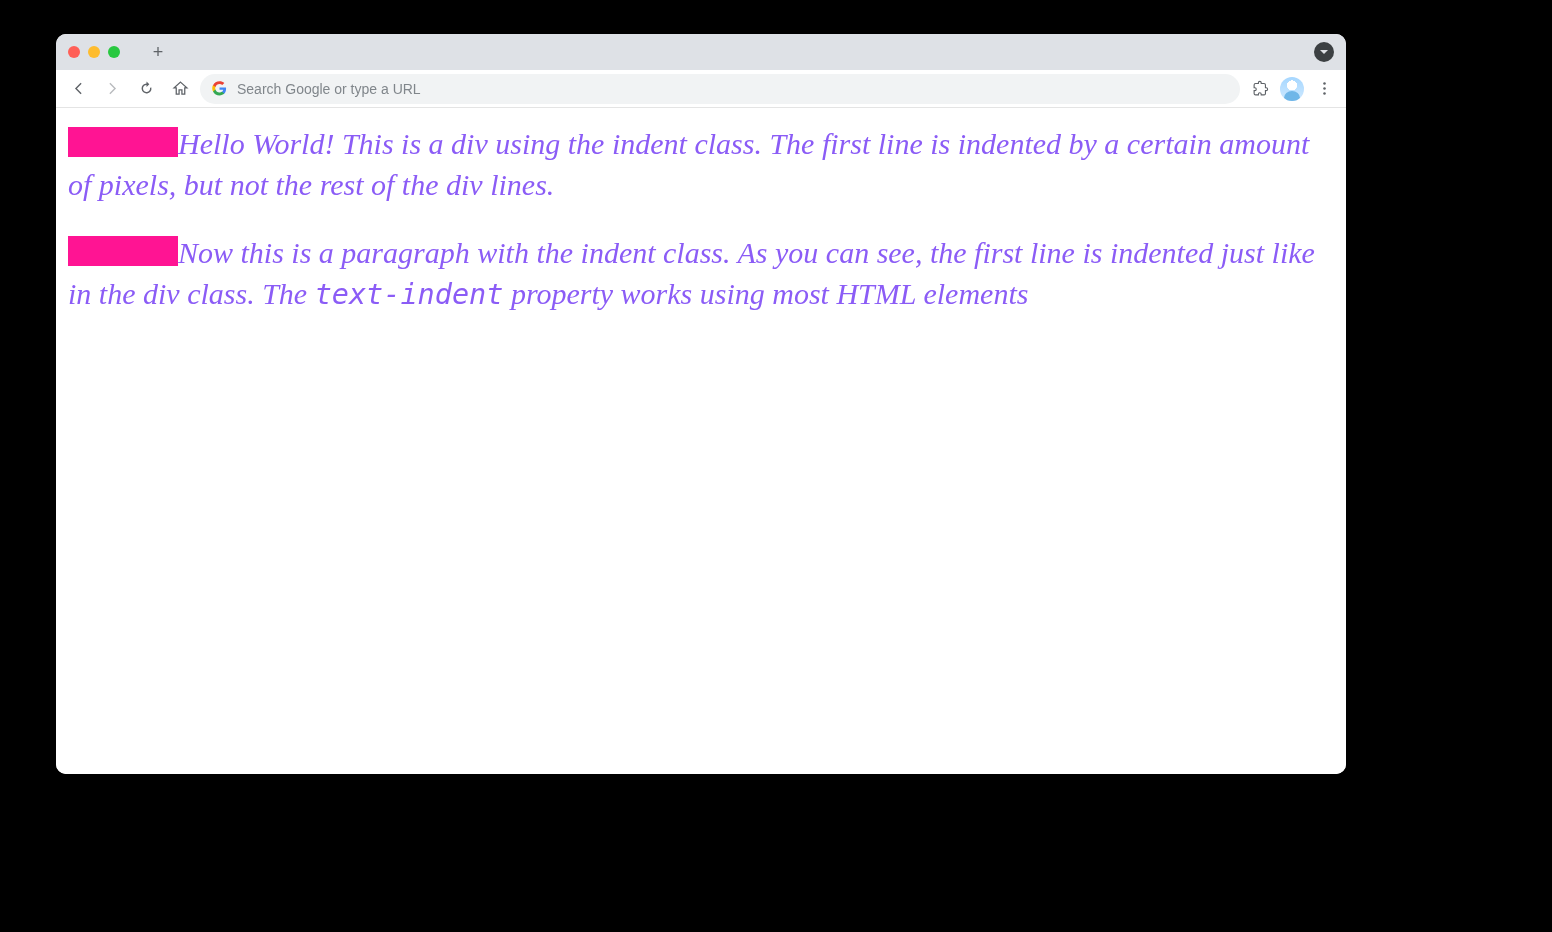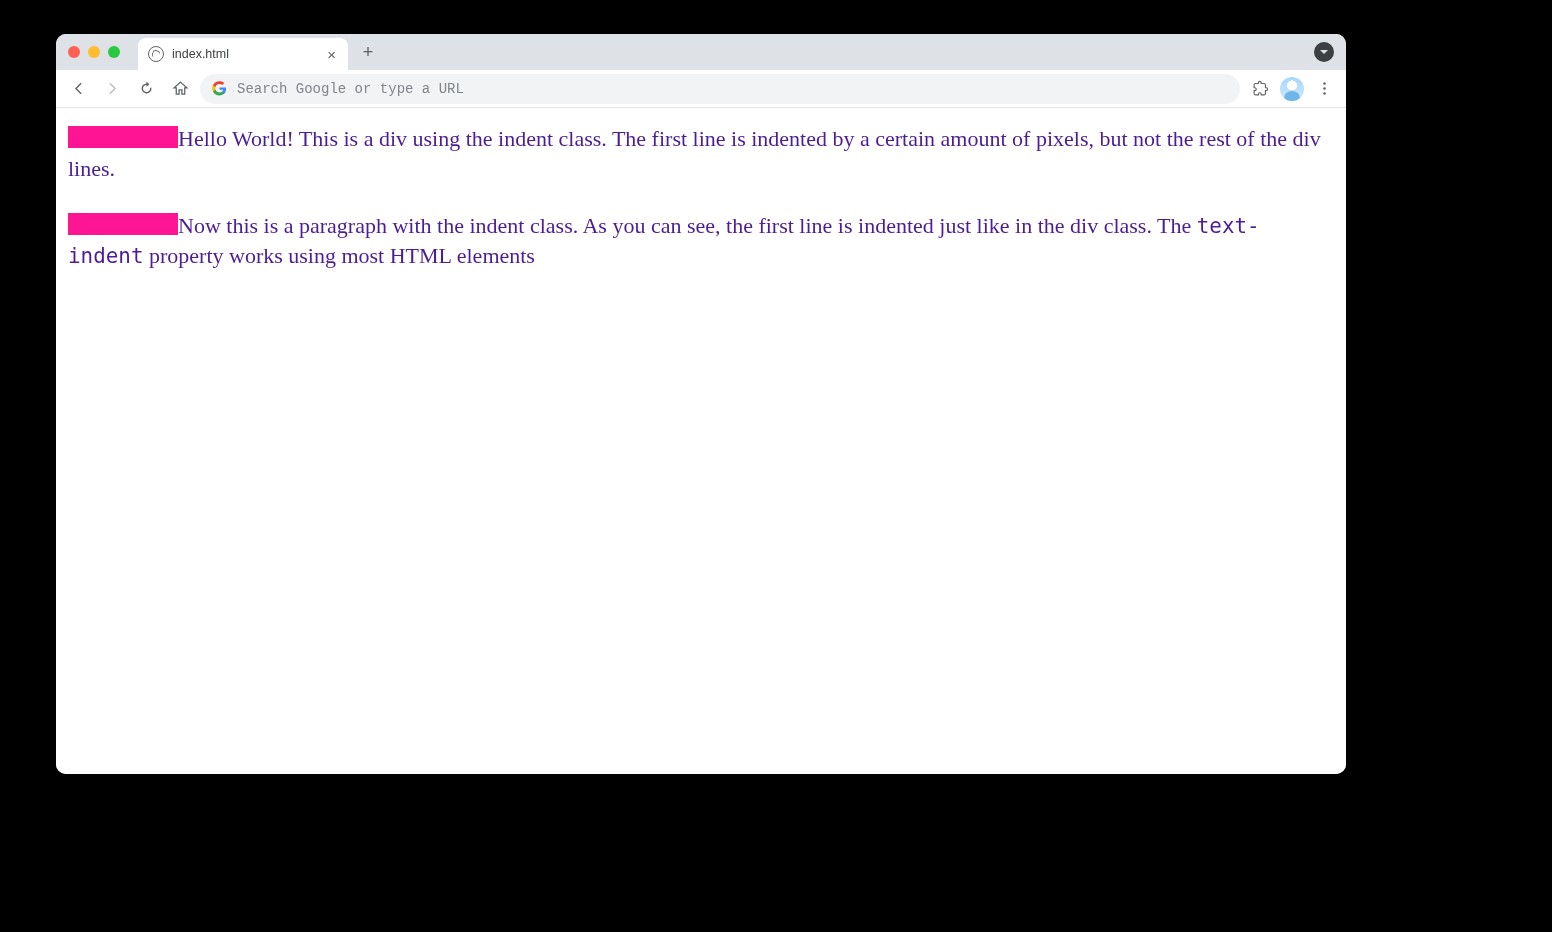--- a/index.html
+++ b/index.html
@@ -59,21 +59,21 @@
     .chevpill{
       position:absolute; right:12px; top:8px;
       width:20px;height:20px;background:#3c4043;border-radius:50%;
       display:flex;align-items:center;justify-content:center;
     }
     .chevpill svg{width:10px;height:10px;fill:#dee1e6;}
     
     .toolbar{
       height:38px; background:#fff;
       border-bottom:1px solid #e4e4e4;
-      display:flex; align-items:center; padding:0 8px; gap:6px;font-family:Liberation Mono, monospace;
+      display:flex; align-items:center; padding:0 8px; gap:6px;
     }
     .ib{ width:28px;height:28px;display:flex;align-items:center;justify-content:center;
       border-radius:50%; color:#5f6368;}
     .ib.dis{ color:#b9bbbe; }
     .ib svg{ width:17px;height:17px;fill:currentColor; }
     .omni{
       flex:1; height:30px; background:#f1f3f4; border-radius:15px;
       display:flex; align-items:center; padding:0 12px; gap:10px;
       color:#80868b; font-size:14px;
     }
@@ -84,45 +84,40 @@
                   linear-gradient(#a6d7ff,#cfe9ff);
       position:relative; overflow:hidden;
     }
     .avatar::after{content:"";position:absolute;left:4px;right:4px;bottom:-4px;height:14px;
       background:#6fb6e8;border-radius:50% 50% 0 0;}
     
     .viewport{ flex:1; background:#fff; overflow:auto; }
     .page{
       padding: 8px 12px;
       font-family: "Times New Roman", Times, serif;
-      font-size: 22px; line-height:1.35; color:#4c1d95;
+      font-size: 30px; line-height:1.35; color:#8b5cf6;font-style:italic;
     }
     .indent{ margin: 8px 0 28px; }
     .indent .hl{
       display:inline-block; width:110px; height:1em;
       vertical-align:text-top; background:#ff1493; 
       margin-right:0;
     }
     code.kw{ font-family: ui-monospace, Menlo, Consolas, monospace; font-size:0.95em; }
   </style>
 </head>
 <body>
 
 <div class="window">
 
   <div class="tabstrip">
     <div class="traffic">
       <div class="dot r"></div>
       <div class="dot y"></div>
       <div class="dot g"></div>
-    </div>
-    <div class="tab">
-      <span class="favicon"></span>
-      <span class="title">index.html</span>
-      <span class="x">×</span>
     </div>
     <div class="newtab">+</div>
     <div class="chevpill">
       <svg viewBox="0 0 10 10">
           <path d="M1 3l4 4 4-4z"></path>
         </svg>
     </div>
   </div>
 
   <div class="toolbar">

